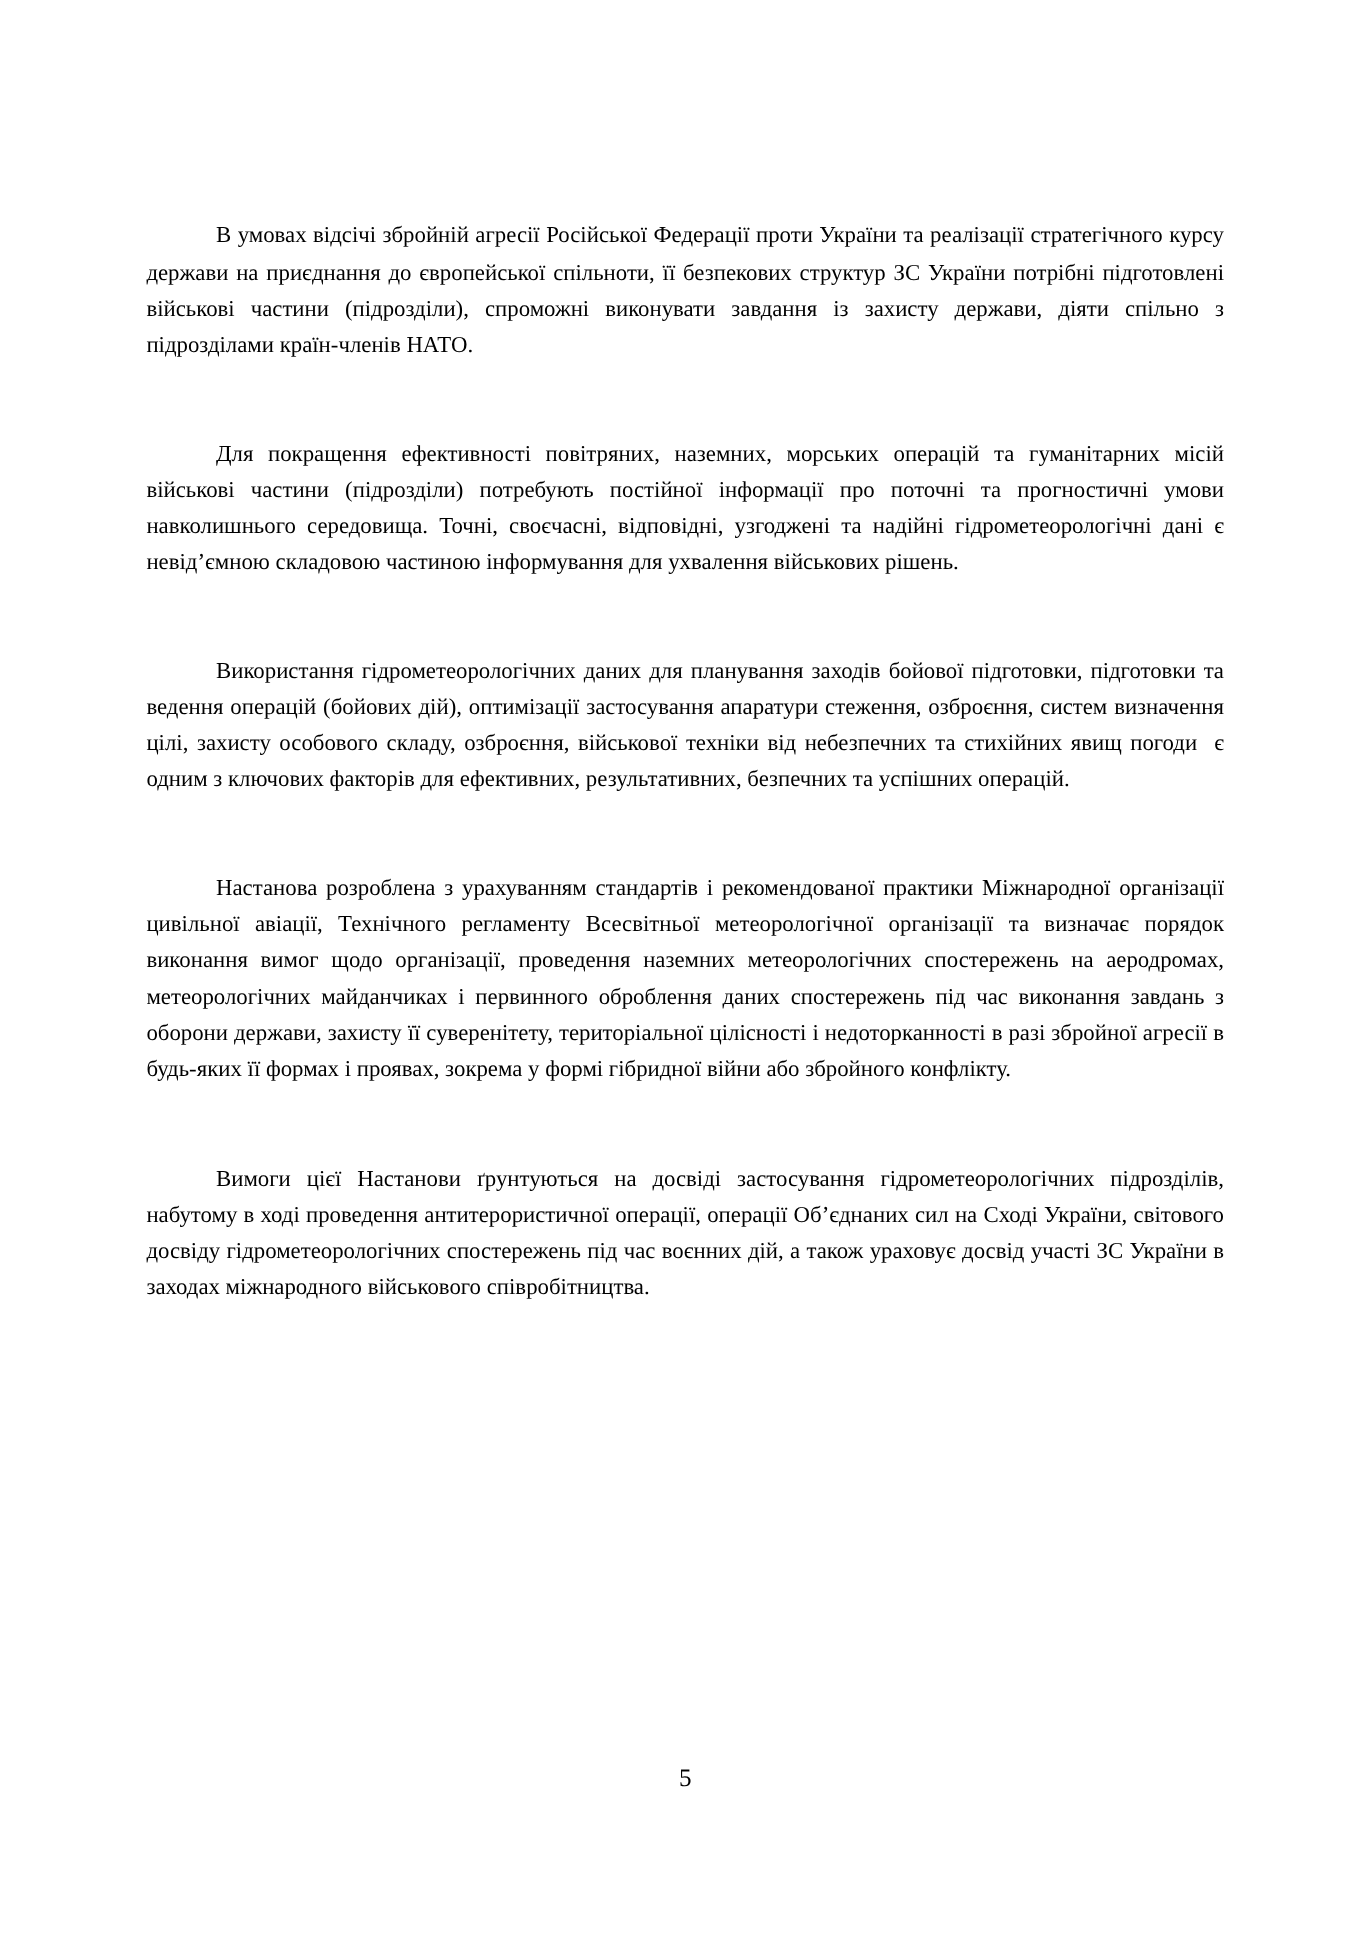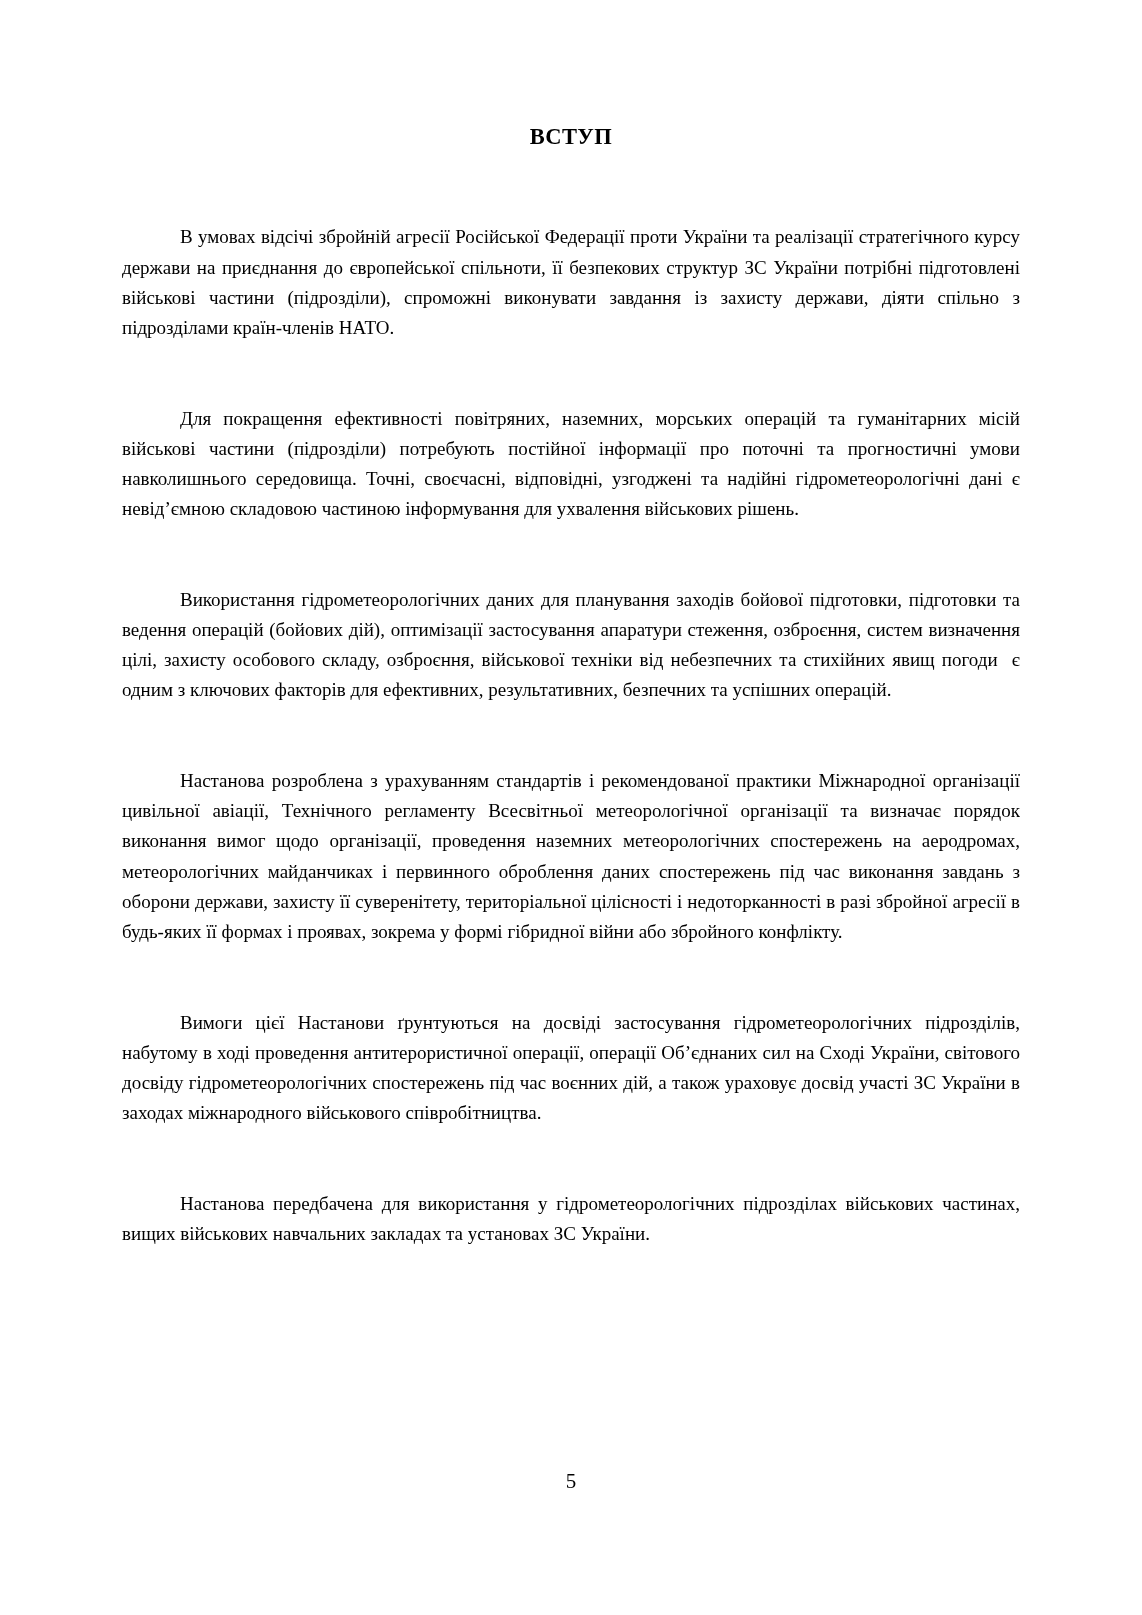--- a/index.html
+++ b/index.html
@@ -60,28 +60,26 @@
     line-height: 26px;
   }
 </style>
 </head>
 <body>
 
 <div class="page">
 
   <div class="content">
 
-    <h1 class="doc-title">ВСТУП</h1>
 
     <div class="body-text">
       <p>В умовах відсічі збройній агресії Російської Федерації проти України та реалізації стратегічного курсу держави на приєднання до європейської спільноти, її безпекових структур ЗС України потрібні підготовлені військові частини (підрозділи), спроможні виконувати завдання із захисту держави, діяти спільно з підрозділами країн-членів НАТО.</p>
       <p>Для покращення ефективності повітряних, наземних, морських операцій та гуманітарних місій військові частини (підрозділи) потребують постійної інформації про поточні та прогностичні умови навколишнього середовища. Точні, своєчасні, відповідні, узгоджені та надійні гідрометеорологічні дані є невід’ємною складовою частиною інформування для ухвалення військових рішень.</p>
       <p>Використання гідрометеорологічних даних для планування заходів бойової підготовки, підготовки та ведення операцій (бойових дій), оптимізації застосування апаратури стеження, озброєння, систем визначення цілі, захисту особового складу, озброєння, військової техніки від небезпечних та стихійних явищ погоди  є одним з ключових факторів для ефективних, результативних, безпечних та успішних операцій.</p>
       <p>Настанова розроблена з урахуванням стандартів і рекомендованої практики Міжнародної організації цивільної авіації, Технічного регламенту Всесвітньої метеорологічної організації та визначає порядок виконання вимог щодо організації, проведення наземних метеорологічних спостережень на аеродромах, метеорологічних майданчиках і первинного оброблення даних спостережень під час виконання завдань з оборони держави, захисту її суверенітету, територіальної цілісності і недоторканності в разі збройної агресії в будь-яких її формах і проявах, зокрема у формі гібридної війни або збройного конфлікту.</p>
       <p>Вимоги цієї Настанови ґрунтуються на досвіді застосування гідрометеорологічних підрозділів, набутому в ході проведення антитерористичної операції, операції Об’єднаних сил на Сході України, світового досвіду гідрометеорологічних спостережень під час воєнних дій, а також ураховує досвід участі ЗС України в заходах міжнародного військового співробітництва.</p>
-      <p>Настанова передбачена для використання у гідрометеорологічних підрозділах військових частинах, вищих військових навчальних закладах та установах ЗС України.</p>
     </div>
 
   </div>
 
   <div class="page-number">5</div>
 
 </div>
 
 </body></html>

